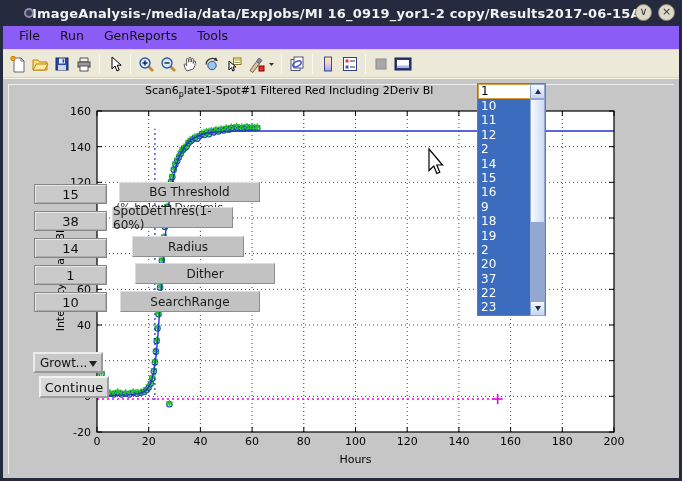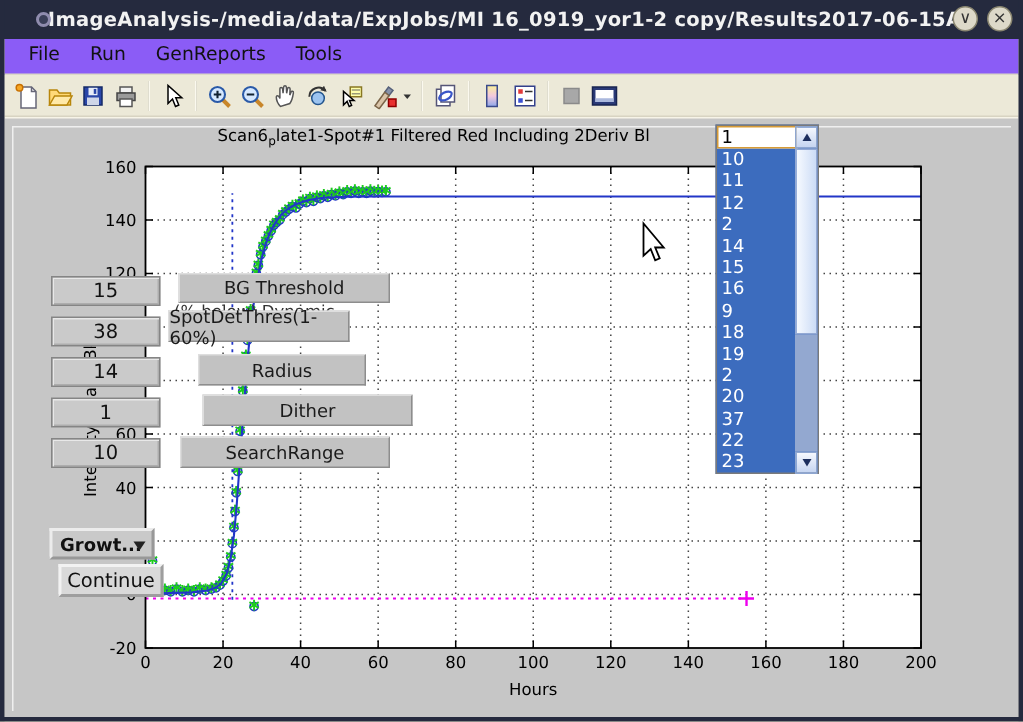--- a/index.html
+++ b/index.html
@@ -31,21 +31,21 @@
   svg.plot{position:absolute;left:0;top:0;z-index:2;pointer-events:none;}
   .editbox{position:absolute;z-index:3;background:#cacaca;border:1px solid #858585;
            box-shadow:inset 1px 1px 0 #e8e8e8, inset -1px -1px 0 #adadad;
            text-align:center;font-family:"DejaVu Sans",sans-serif;font-size:13px;color:#111;padding:0;}
   .labelbtn{position:absolute;z-index:3;background:#c2c2c2;border:1px solid;
             border-color:#dedede #8d8d8d #8d8d8d #dedede;color:#1a1a1a;font-size:12px;
             display:flex;align-items:center;justify-content:center;}
   .pushbtn{position:absolute;z-index:3;background:#d9d9d9;border:2px outset #f2f2f2;
            color:#111;font-size:13px;display:flex;align-items:center;justify-content:center;}
   .popupbtn{position:absolute;z-index:3;background:#c9c9c9;border:2px outset #ececec;color:#111;
-            font-size:12px;display:flex;align-items:center;padding-left:5px;font-weight:bold;}
+            font-size:12px;display:flex;align-items:center;padding-left:5px;}
   .popupbtn .caret{position:absolute;right:4px;top:7px;width:0;height:0;
                    border-left:4px solid transparent;border-right:4px solid transparent;
                    border-top:6px solid #222;}
   .droplist{position:absolute;left:477px;top:83px;width:69px;height:233px;z-index:4;
             background:#3c6cbe;border:1px solid #7a7a7a;}
   .dl-sel{position:absolute;left:0;top:0;width:54px;height:15px;background:#fff;color:#000;
           border:1px solid #d79b36;font-size:12px;line-height:13px;padding-left:2px;}
   .dl-items{position:absolute;left:0;top:15px;width:54px;height:216px;overflow:hidden;}
   .litem{height:14.4px;line-height:14.4px;color:#fff;font-size:12px;padding-left:3px;}
   .sbtn{position:absolute;right:0;width:15px;height:15px;background:linear-gradient(#f5f8fe,#c6d5f1);

